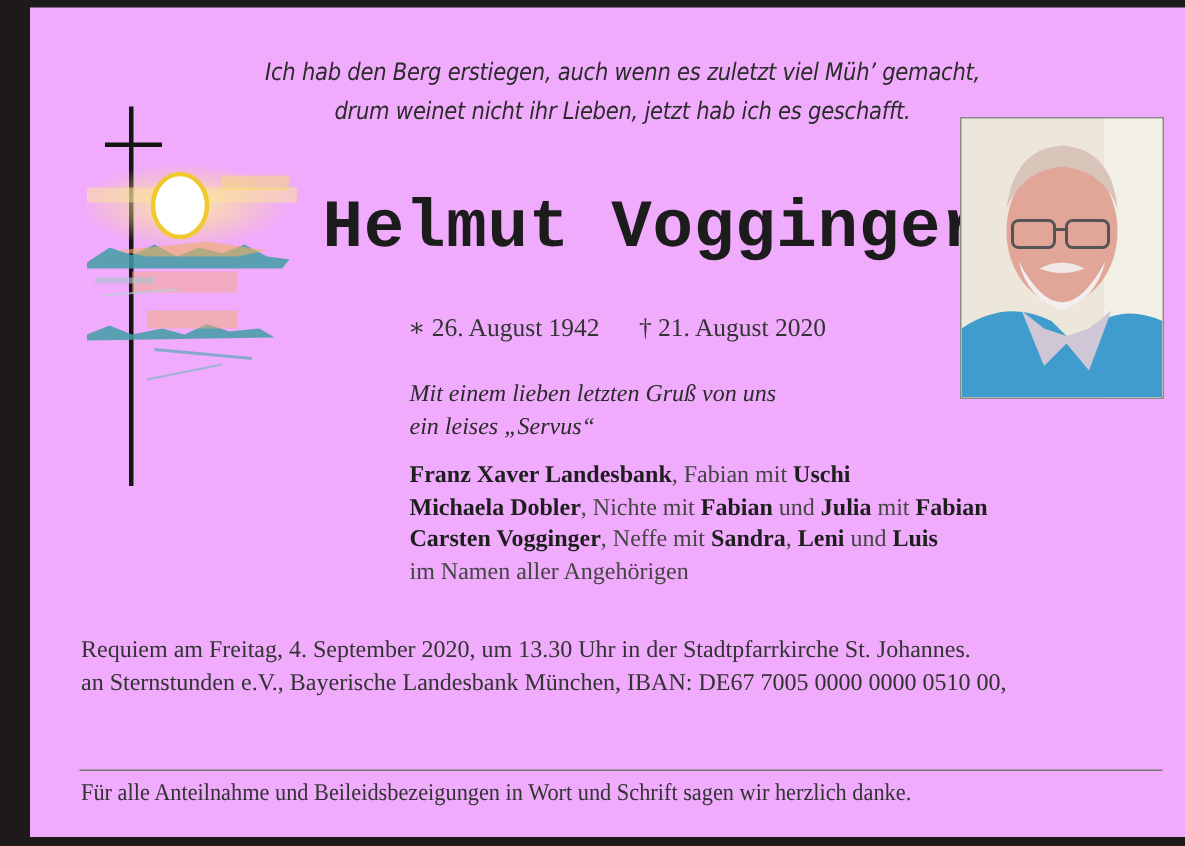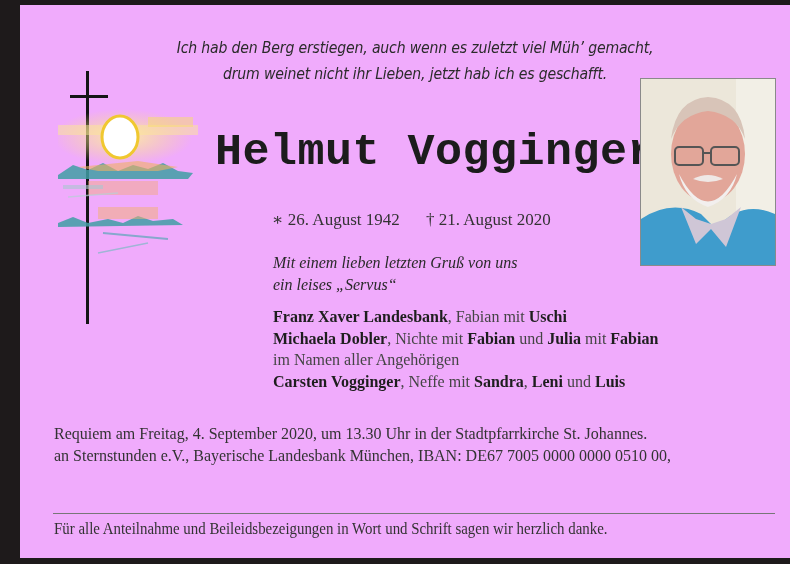--- a/index.html
+++ b/index.html
@@ -83,22 +83,22 @@
   </div>
 
   <div class="greet serif">
     <div>Mit einem lieben letzten Gruß von uns</div>
     <div>ein leises „Servus“</div>
   </div>
 
   <div class="family serif" id="family">
       <div><b>Franz Xaver Landesbank</b><span>, Fabian mit </span><b>Uschi</b></div>
       <div><b>Michaela Dobler</b><span>, Nichte mit </span><b>Fabian</b><span> und </span><b>Julia</b><span> mit </span><b>Fabian</b></div>
+      <div><b>Carsten Vogginger</b><span>, Neffe mit </span><b>Sandra</b><span>, </span><b>Leni</b><span> und </span><b>Luis</b></div>
       <div><span>im Namen aller Angehörigen</span></div>
-      <div><b>Carsten Vogginger</b><span>, Neffe mit </span><b>Sandra</b><span>, </span><b>Leni</b><span> und </span><b>Luis</b></div>
     </div>
 
   <div class="info serif">
     <div>Requiem am Freitag, 4. September 2020, um 13.30 Uhr in der Stadtpfarrkirche St. Johannes.</div>
     <div>an Sternstunden e.V., Bayerische Landesbank München, IBAN: DE67 7005 0000 0000 0510 00,</div>
   </div>
 
   <div class="rule"></div>
 
   <div class="thanks serif">Für alle Anteilnahme und Beileidsbezeigungen in Wort und Schrift sagen wir herzlich danke.</div>

